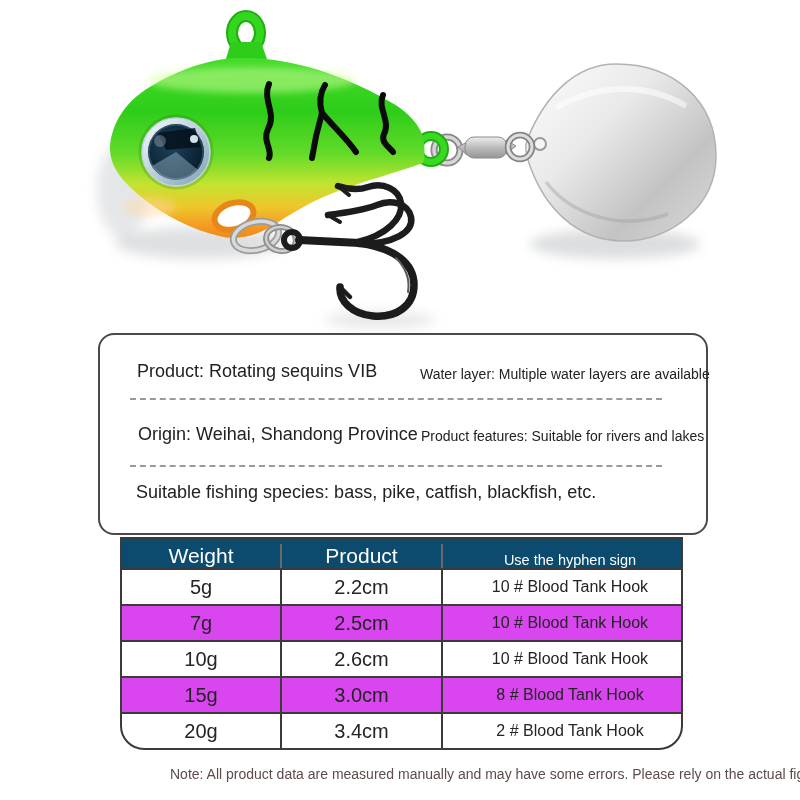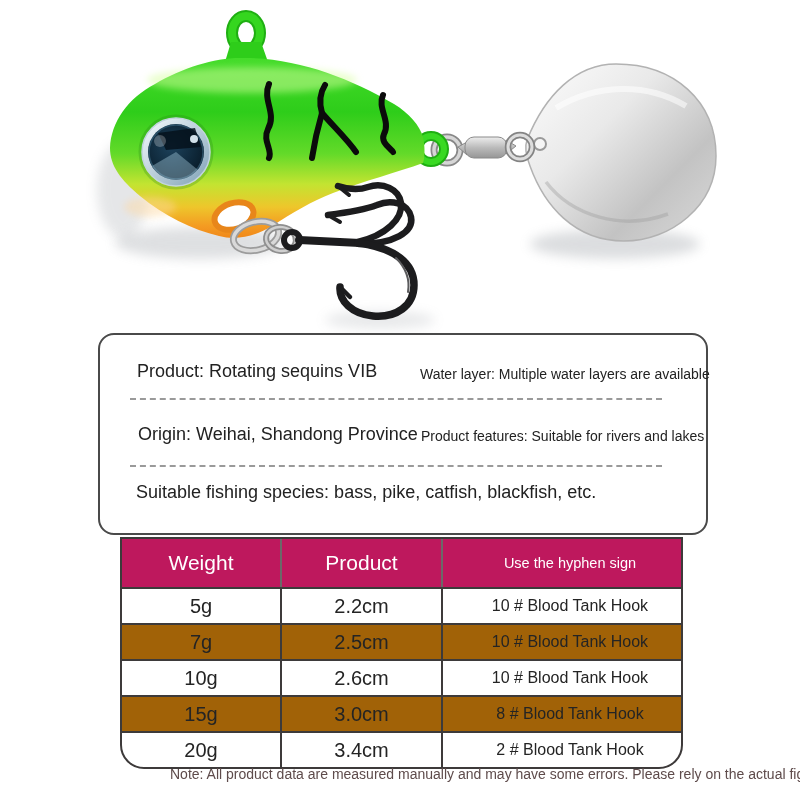--- a/index.html
+++ b/index.html
@@ -28,31 +28,31 @@
   .line-origin{left:38px;top:89px;font-size:17px;}
   .line-features{left:321px;top:93px;}
   .line-species{left:36px;top:147px;font-size:20px;}
 
   
   .spec-table{
     position:absolute;left:120px;top:537px;width:563px;box-sizing:border-box;
     border:2.5px solid #3d3a3a;border-radius:0 0 24px 24px;overflow:hidden;background:#fff;
   }
   .t-row{display:flex;height:34px;border-top:2px solid #3d3a3a;}
-  .t-row.header{height:48px;background:#be185d;border-top:none;}
+  .t-row.header{height:29px;background:#0c4a6e;border-top:none;align-items:flex-end;}
   .t-cell{
     box-sizing:border-box;display:flex;align-items:center;justify-content:center;
     border-right:2px solid #3d3a3a;font-size:20px;color:#242424;
   }
   .t-row.header .t-cell{border-right:2px solid #6b6868;color:#ffffff;font-size:21px;}
   .t-row.header .t-cell.c3{font-size:14.5px;}
   .c1{width:160px;}
   .c2{width:161px;}
   .c3{flex:1;border-right:none !important;font-size:16px;padding-left:16px;}
-  .t-row.alt{background:#a16207;}
+  .t-row.alt{background:#d946ef;}
 
   
   .note-line{
     position:absolute;left:170px;top:766px;font-size:14px;color:#5e4b4b;white-space:nowrap;
   }
 </style>
 </head>
 <body>
 
 <div class="stage">

